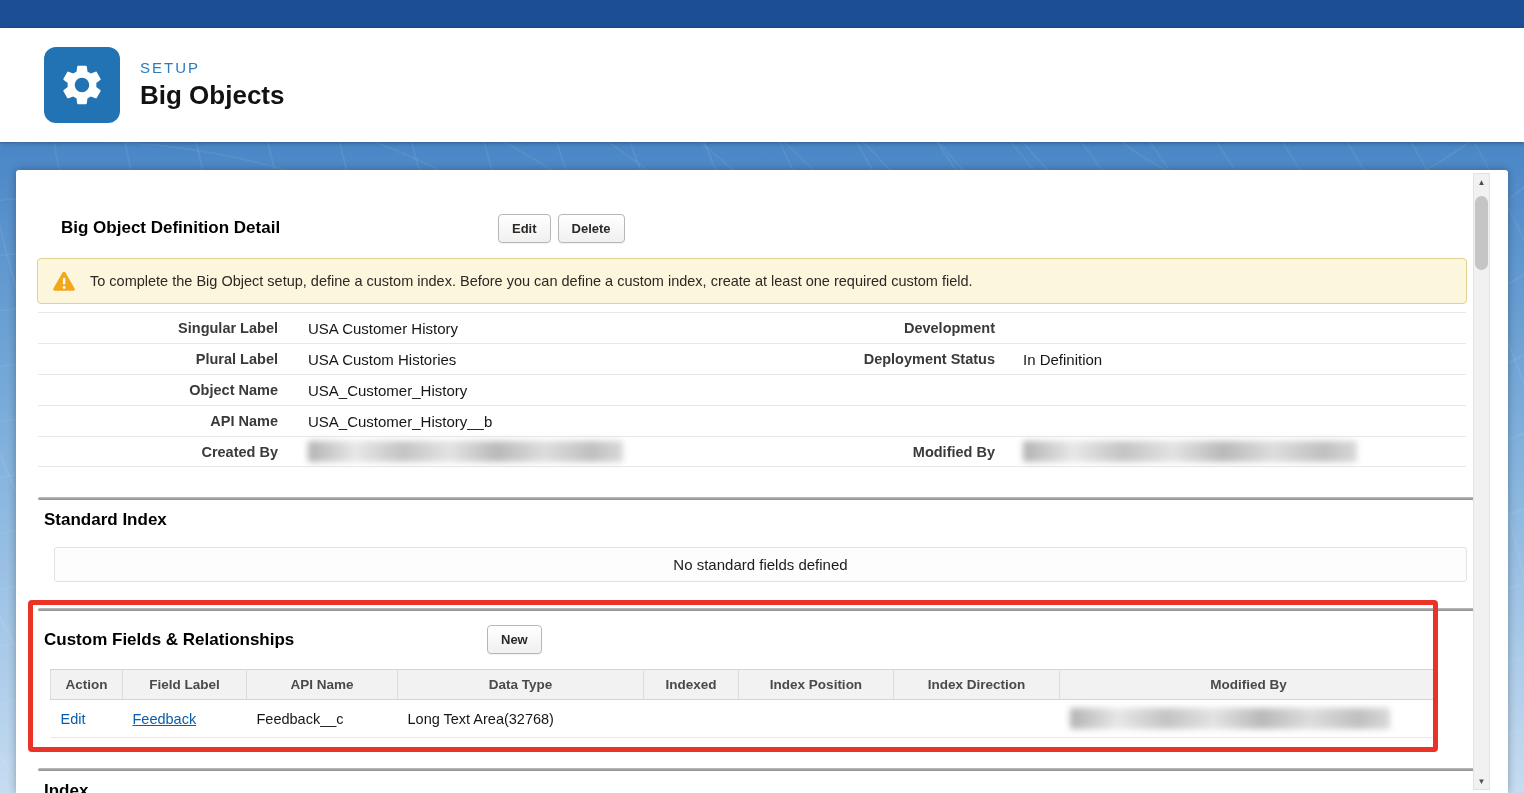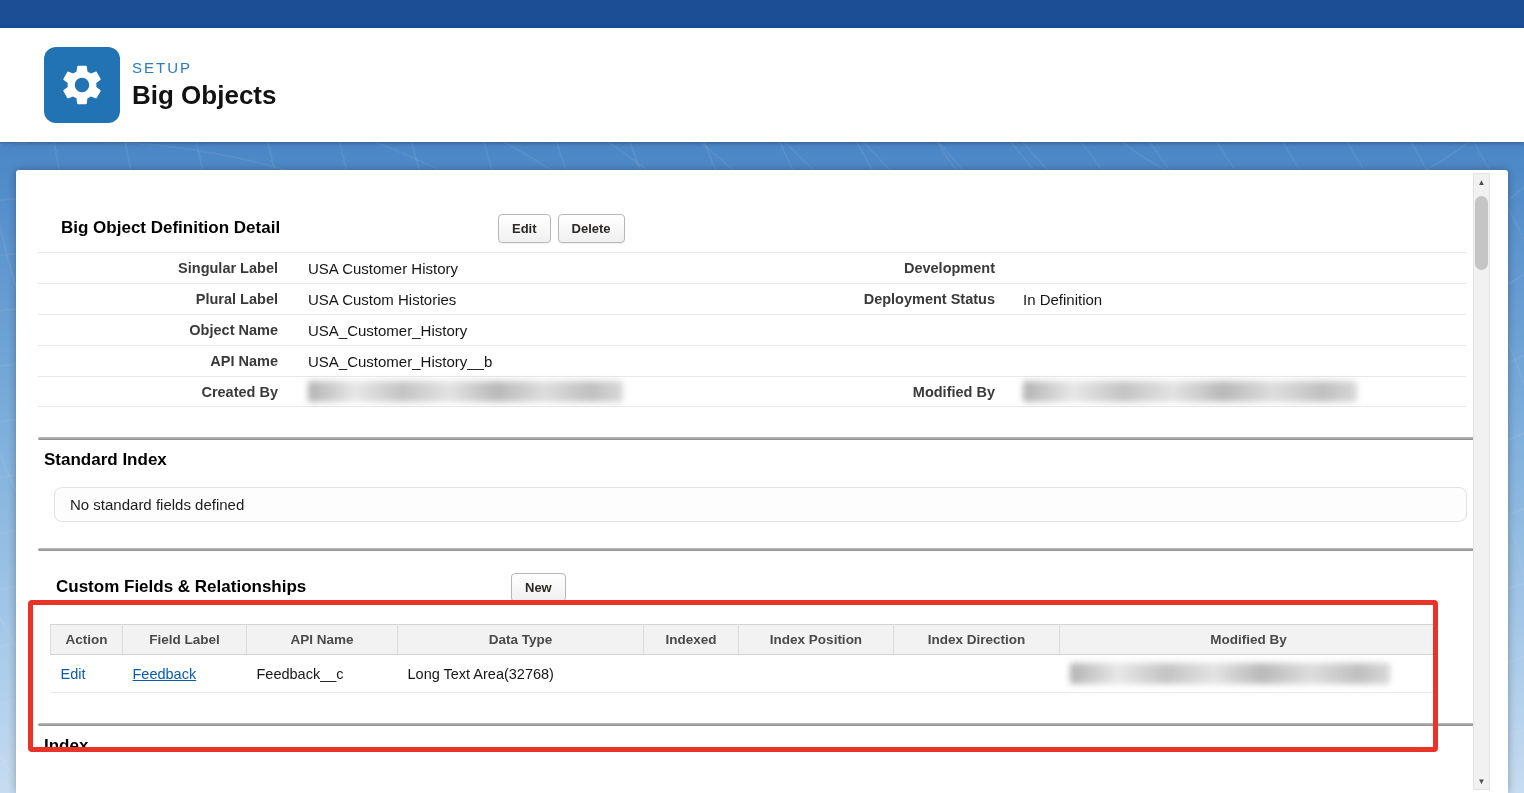--- a/index.html
+++ b/index.html
@@ -17,21 +17,21 @@
       repeating-radial-gradient(circle at 5% 115%, rgba(255,255,255,.05) 0 2px, transparent 2px 55px);
   }
 
   
   .topbar{ position:absolute; top:0; left:0; right:0; height:28px; background:#1a4f96; }
 
   
   .setup-header{
     position:absolute; top:28px; left:0; right:0; height:114px; background:#fff;
     box-shadow:0 1px 4px rgba(0,0,0,.35);
-    display:flex; align-items:center; gap:12px; padding-left:44px;
+    display:flex; align-items:center; gap:20px; padding-left:44px;
   }
   .gear-tile{
     width:76px; height:76px; border-radius:12px; background:#2173b4; flex:none;
     display:flex; align-items:center; justify-content:center;
   }
   .eyebrow{ font-size:15px; letter-spacing:2px; color:#2b7bbd; }
   .page-title{ font-size:26px; font-weight:700; color:#121212; margin-top:4px; }
 
   
   .panel{
@@ -75,26 +75,26 @@
     background:linear-gradient(90deg,#9f9f9f,#e2e2e2 15%,#b5b5b5 30%,#dcdcdc 45%,#a8a8a8 60%,#d5d5d5 75%,#b0b0b0 90%,#cfcfcf);
   }
   .w315{ width:315px; } .w334{ width:334px; } .w320{ width:320px; }
 
   
   .section-sep{ height:3px; margin:0 24px 0 22px; background:linear-gradient(#bdbdbd,#8d8d8d); border-radius:2px; }
   .sep1{ margin-top:30px; } .sep2{ margin-top:26px; } .sep3{ margin-top:30px; }
   .section-title{ font-size:17px; font-weight:700; color:#000; margin:10px 0 0 28px; }
 
   .empty-box{
-    margin:17px 41px 0 38px; border:1px solid #e2e2e2; border-radius:8px; background:#fdfdfd;
-    padding:8px 15px; font-size:15px; color:#1c1c1c;
+    margin:17px 41px 0 38px; border:1px solid #e2e2e2; border-radius:3px; background:#fdfdfd;
+    padding:8px 15px; font-size:15px; color:#1c1c1c;text-align:center;
   }
 
   .cf-header{ display:flex; align-items:center; margin:14px 24px 0 28px; }
-  .cf-header .section-title{ margin:12px; width:443px; }
+  .cf-header .section-title{ margin:0; width:443px; }
 
   
   .cf-table{ border-collapse:collapse; margin:15px 0 0 34px; table-layout:fixed; }
   .cf-table th{
     background:#f2f2f2; font-size:13.5px; font-weight:700; color:#4a4a4a; text-align:center;
     padding:7px 10px; border-top:1px solid #d4d4d4; border-bottom:1px solid #d4d4d4;
     border-right:1px solid #dcdcdc; white-space:nowrap; overflow:hidden;
   }
   .cf-table th:first-child{ border-left:1px solid #dcdcdc; }
   .cf-table td{
@@ -143,20 +143,28 @@
   <div class="panel-content">
 
     <div class="detail-header">
       <h2 class="detail-title">Big Object Definition Detail</h2>
       <div class="btn-group">
         <button class="btn">Edit</button>
         <button class="btn">Delete</button>
       </div>
     </div>
 
+    <div class="warning">
+      <svg width="26" height="26" viewBox="0 0 24 24" aria-hidden="true">
+        <path fill="#f2a71c" d="M13.3 4.1 21.7 18.7 a1.5 1.5 0 0 1 -1.3 2.3 H3.6 a1.5 1.5 0 0 1 -1.3 -2.3 L10.7 4.1 a1.5 1.5 0 0 1 2.6 0 Z"></path>
+        <rect x="11" y="9" width="2.2" height="6.2" rx="1.1" fill="#ffffff"></rect>
+        <circle cx="12.1" cy="18" r="1.3" fill="#ffffff"></circle>
+      </svg>
+      <span>To complete the Big Object setup, define a custom index. Before you can define a custom index, create at least one required custom field.</span>
+    </div>
 
     <div class="detail-grid">
       <div class="drow">
         <div class="dlabel">Singular Label</div>
         <div class="dvalue">USA Customer History</div>
         <div class="dlabel">Development</div>
         <div class="dvalue rgt"></div>
       </div>
       <div class="drow">
         <div class="dlabel">Plural Label</div>

